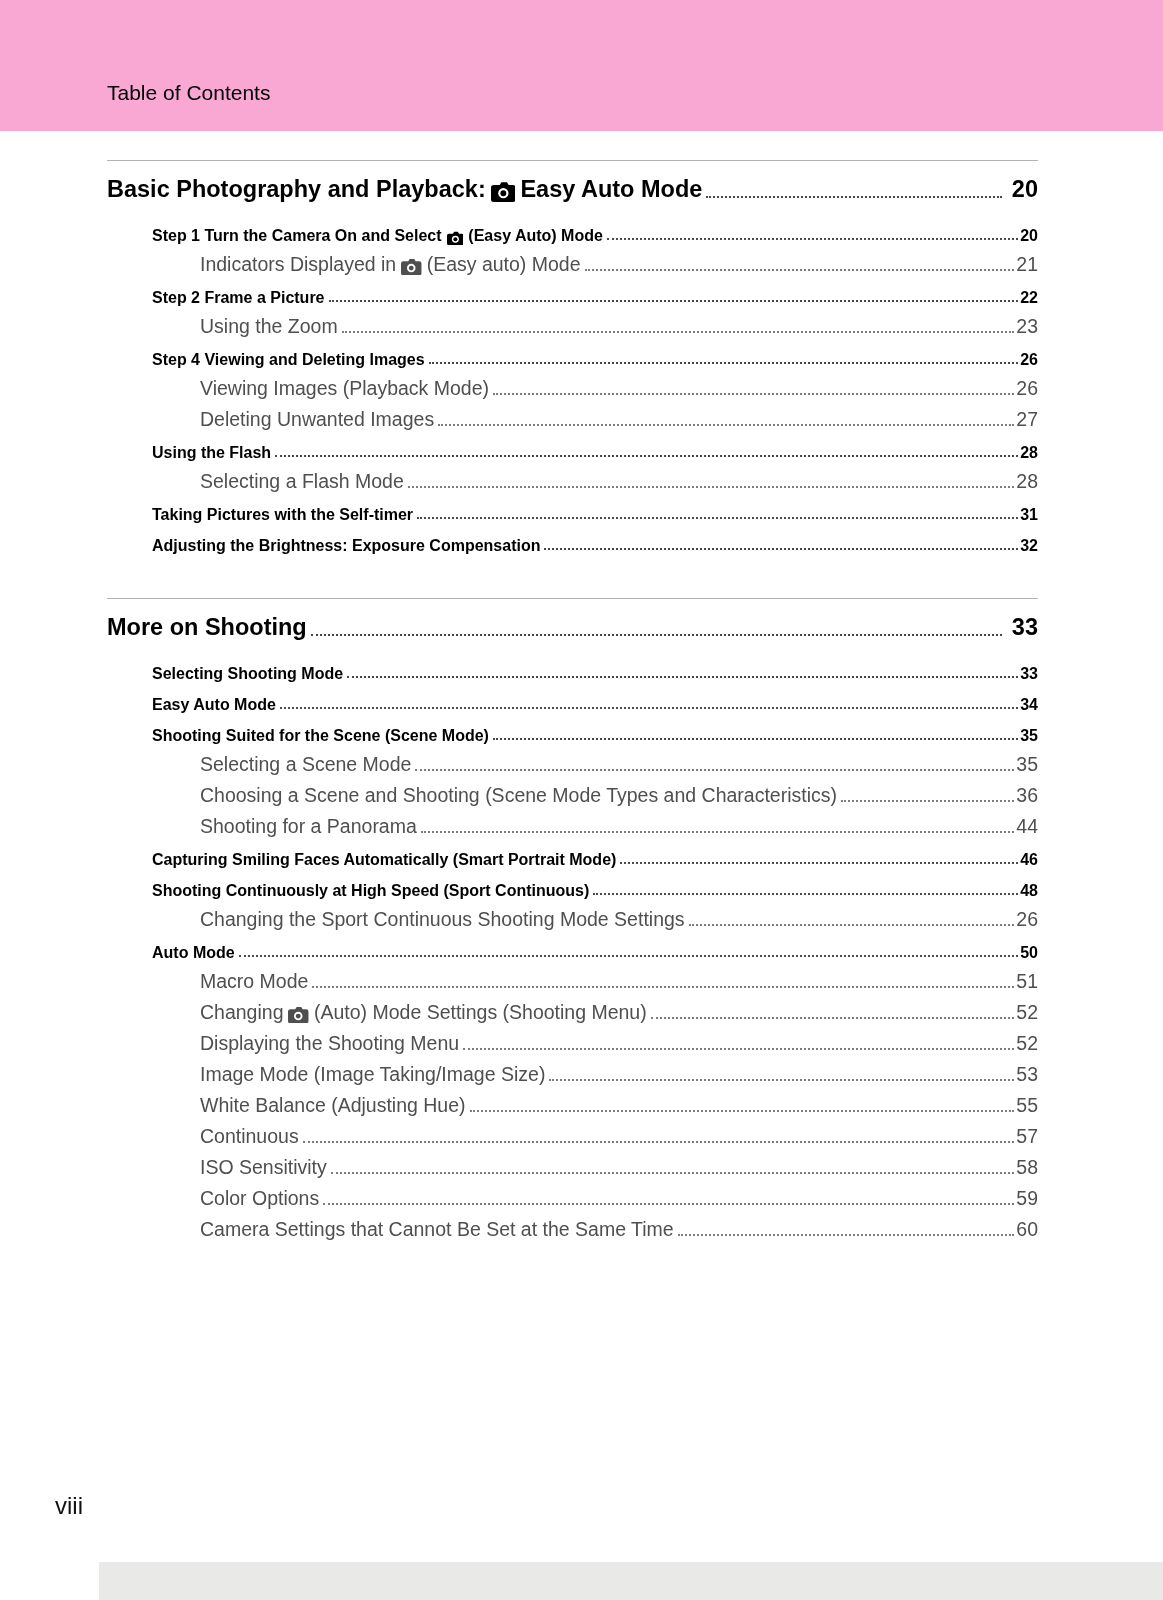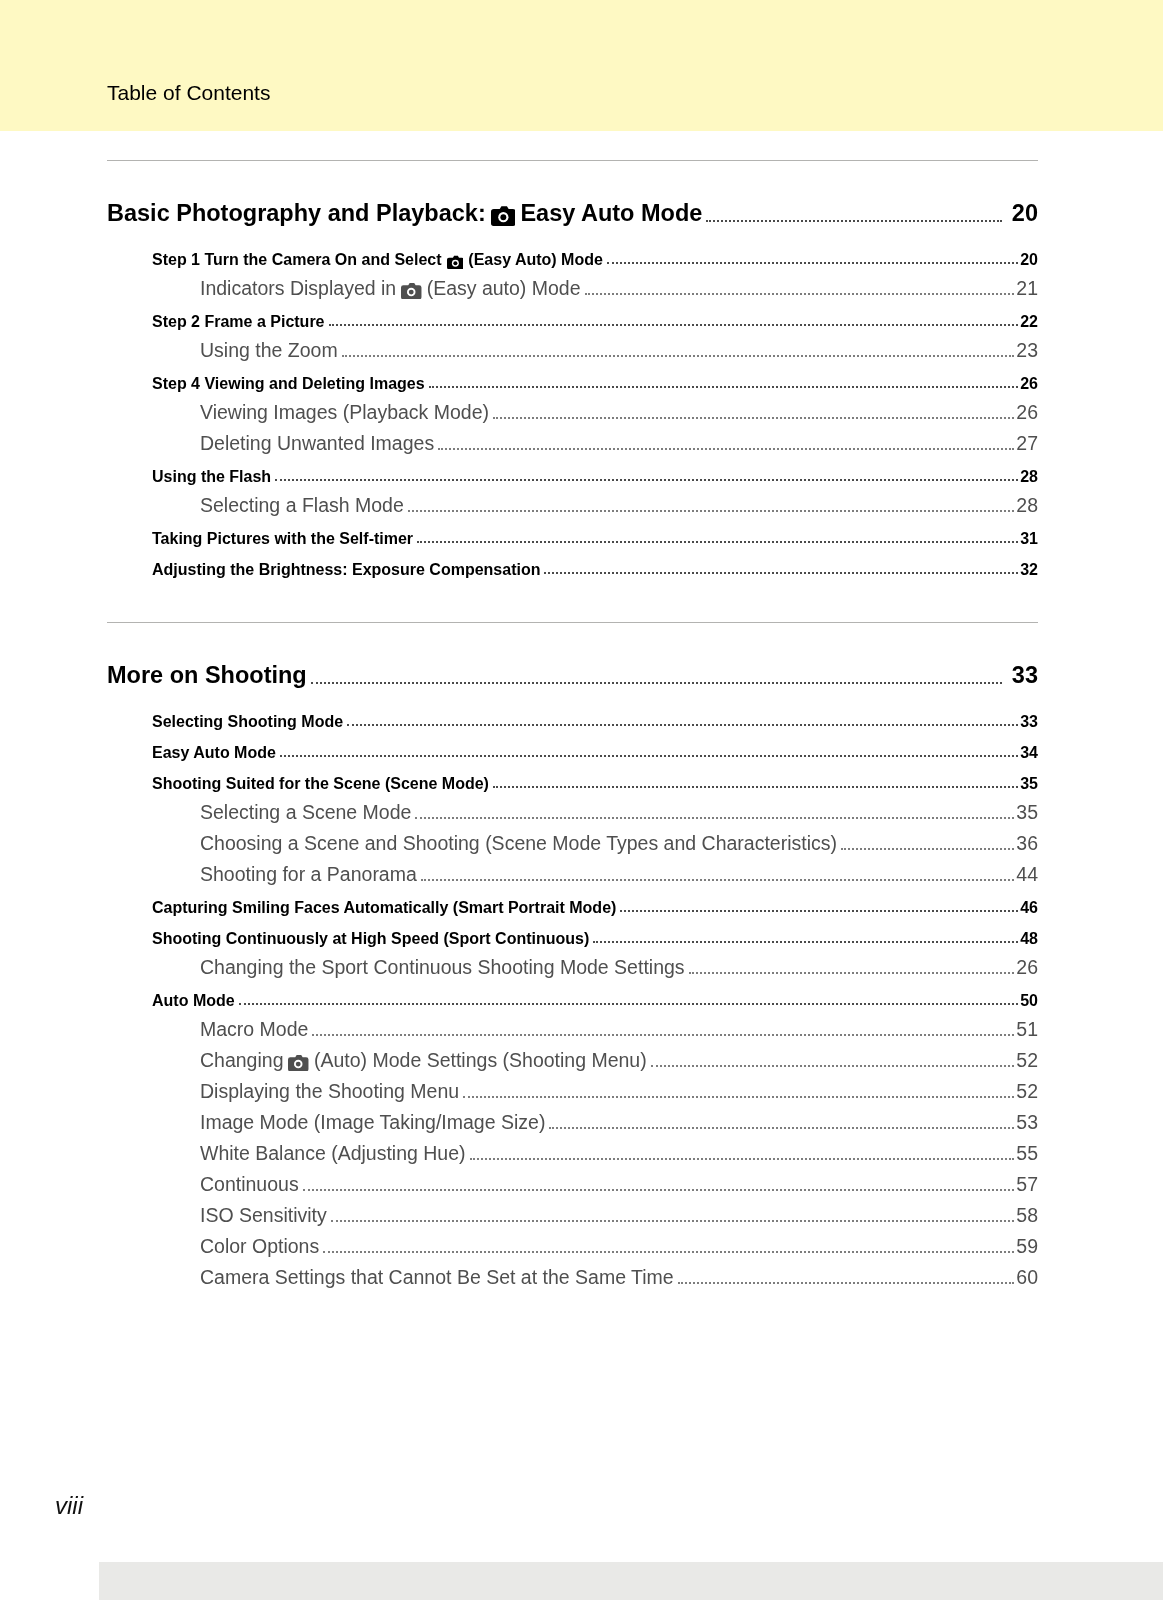--- a/index.html
+++ b/index.html
@@ -1,36 +1,36 @@
 <!DOCTYPE html>
 <html><head>
 <meta charset="utf-8">
 <style>
   html,body{margin:0;padding:0;}
   body{
     width:1163px;height:1600px;position:relative;background:#ffffff;
     font-family:"Liberation Sans", sans-serif;color:#000;overflow:hidden;
   }
-  .top-band{position:absolute;top:0;left:0;width:1163px;height:131px;background:#fef9c3;}
+  .top-band{position:absolute;top:0;left:0;width:1163px;height:131px;background:#f9a8d4;}
   .header-title{position:absolute;left:107px;top:81px;font-size:21px;color:#000;}
   .content{position:absolute;left:107px;top:131px;width:931px;}
   .divider{border-top:1.5px solid #b3b3b1;height:0;margin-top:43px;}
   .divider.first{margin-top:29px;}
   .row{display:flex;align-items:flex-end;box-sizing:border-box;}
   .row .t{white-space:nowrap;display:inline-flex;align-items:center;}
   .leader{flex:1 1 auto;min-width:12px;border-bottom:2px dotted #4a4a4a;margin:0 2px 5px 4px;}
-  .pg{white-space:nowrap;margin-top:24px;}
+  .pg{white-space:nowrap;}
   .l1{font-size:23.5px;font-weight:bold;margin:15px 0 11px 0;}
   .l1 .pg{margin-left:8px;}
   .l2{font-size:16px;font-weight:bold;height:31px;padding-left:45px;}
   .l3{font-size:19.5px;font-weight:normal;color:#4f4f4f;height:31px;padding-left:93px;}
   .l3 .leader{border-bottom:2px dotted #7d7d7d;}
   .cam-icon{display:inline-block;margin:0 5px;line-height:0;transform:translateY(2px);}
   .cam-icon svg{display:block;}
-  .folio{position:absolute;left:55px;top:1492px;font-size:24px;font-style:italic;color:#111;}
+  .folio{position:absolute;left:55px;top:1492px;font-size:24px;color:#111;}
   .bottom-band{position:absolute;left:99px;bottom:0;width:1064px;height:38px;background:#e9e9e7;}
 </style>
 </head>
 <body>
 
 <div class="page">
   <div class="top-band">
     <div class="header-title">Table of Contents</div>
   </div>
 

